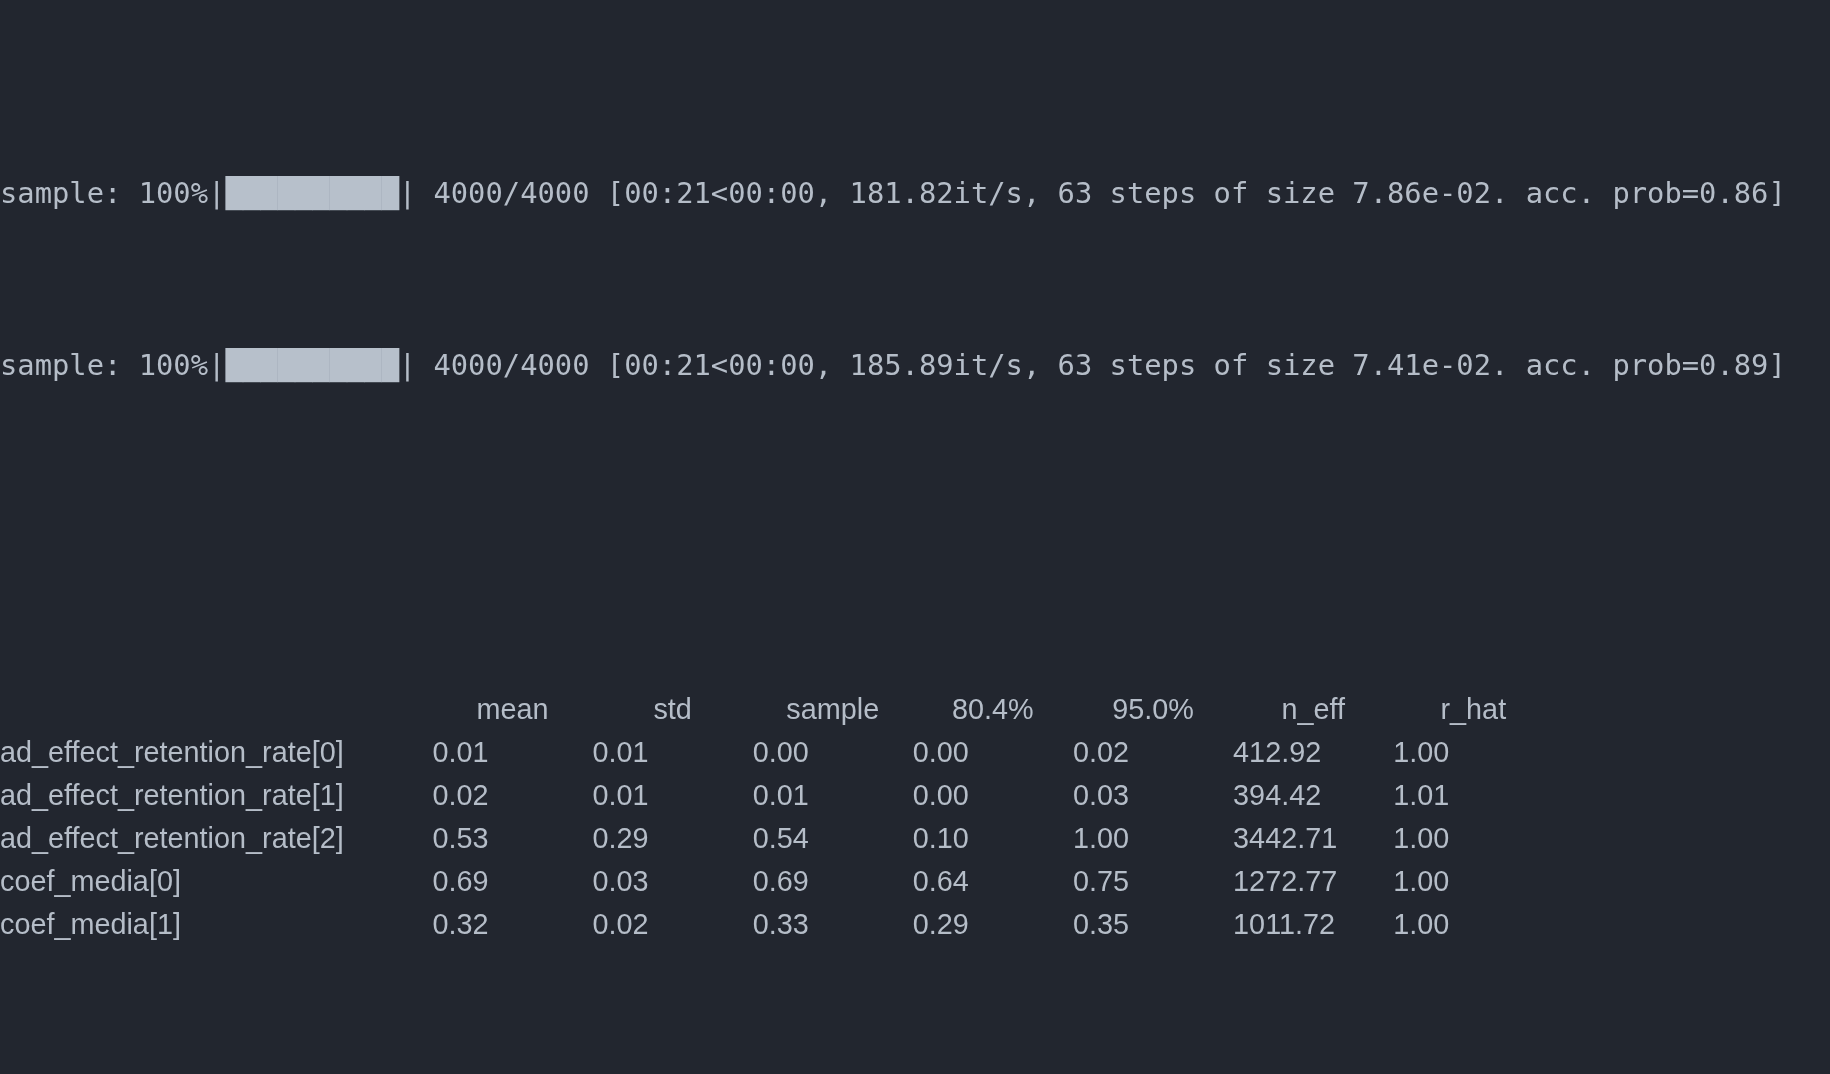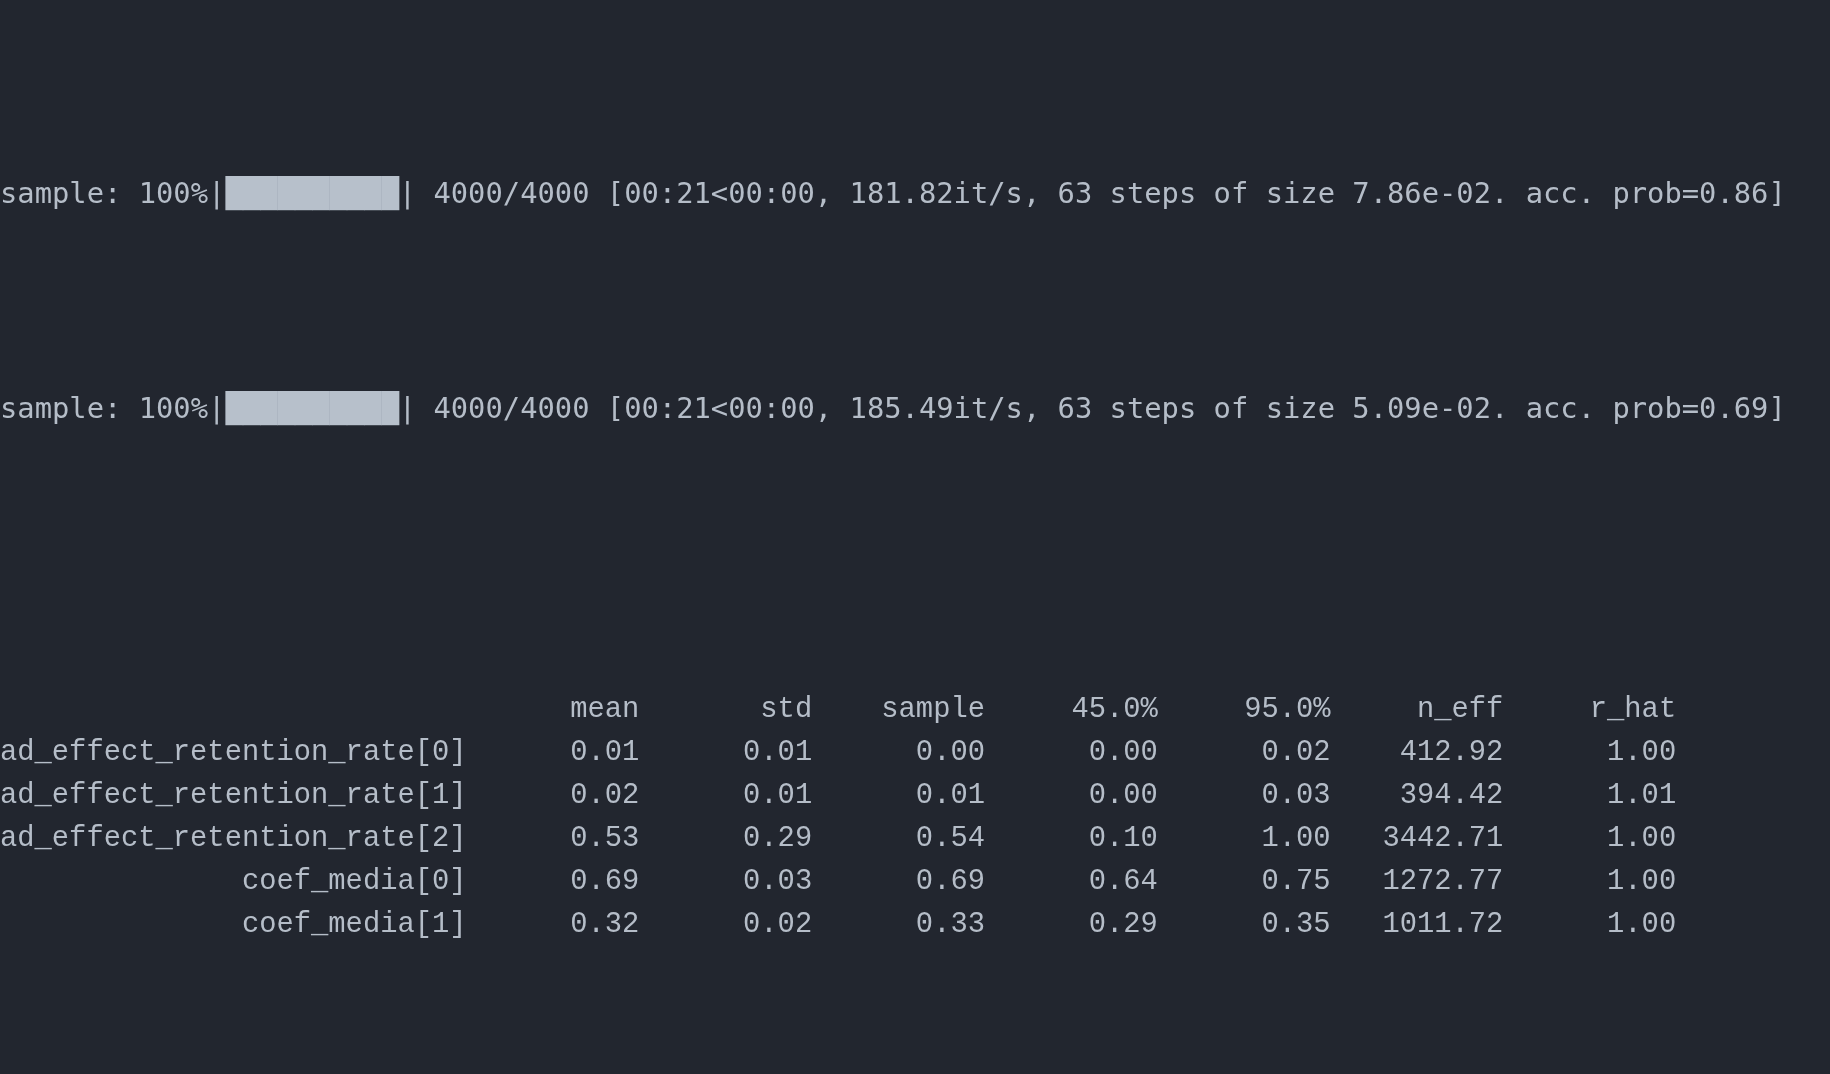--- a/index.html
+++ b/index.html
@@ -35,40 +35,39 @@
   }
   table.summary {
     border-collapse: collapse;
     border-spacing: 0;
     color: var(--fg, #b5bdc8);
   }
   .summary th, .summary td {
     font-weight: normal;
     padding: 0;
     margin: 16px;
-    text-align: right;
     white-space: pre;
     height: 43px;
     line-height: 43px;
     font-size: 28.8px;
-    font-family: Liberation Mono, monospace;
+    font-family: Liberation Sans, sans-serif;
   }
   .summary .param { min-width: 27ch; }
   .summary .val  { min-width: 10ch; }
 </style>
 </head>
 <body style="--bg: #22262f; --fg: #b5bdc8; --bar: #b7c0cb;">
 
 <div class="terminal">
   <div id="progress-section">
   <div class="line progress-line"><span>sample: 100%</span><span>|</span><span class="bar">██████████</span><span>|</span><span> 4000/4000 [00:21&lt;00:00, 181.82it/s, 63 steps of size 7.86e-02. acc. prob=0.86]</span></div>
 
+  <div class="line progress-line"><span>sample: 100%</span><span>|</span><span class="bar">██████████</span><span>|</span><span> 4000/4000 [00:21&lt;00:00, 185.89it/s, 63 steps of size 7.41e-02. acc. prob=0.89]</span></div>
 
-  <div class="line progress-line"><span>sample: 100%</span><span>|</span><span class="bar">██████████</span><span>|</span><span> 4000/4000 [00:21&lt;00:00, 185.49it/s, 63 steps of size 5.09e-02. acc. prob=0.69]</span></div>
 </div>
   <div class="blank-line"></div>
   <table class="summary">
     <thead>
-      <tr id="summary-header-row"><th class="param"></th><th class="val">mean</th><th class="val">std</th><th class="val">sample</th><th class="val">45.0%</th><th class="val">95.0%</th><th class="val">n_eff</th><th class="val">r_hat</th></tr>
+      <tr id="summary-header-row"><th class="param"></th><th class="val">mean</th><th class="val">std</th><th class="val">sample</th><th class="val">80.4%</th><th class="val">95.0%</th><th class="val">n_eff</th><th class="val">r_hat</th></tr>
     </thead>
     <tbody id="summary-body"><tr><td class="param">ad_effect_retention_rate[0]</td><td class="val">0.01</td><td class="val">0.01</td><td class="val">0.00</td><td class="val">0.00</td><td class="val">0.02</td><td class="val">412.92</td><td class="val">1.00</td></tr><tr><td class="param">ad_effect_retention_rate[1]</td><td class="val">0.02</td><td class="val">0.01</td><td class="val">0.01</td><td class="val">0.00</td><td class="val">0.03</td><td class="val">394.42</td><td class="val">1.01</td></tr><tr><td class="param">ad_effect_retention_rate[2]</td><td class="val">0.53</td><td class="val">0.29</td><td class="val">0.54</td><td class="val">0.10</td><td class="val">1.00</td><td class="val">3442.71</td><td class="val">1.00</td></tr><tr><td class="param">coef_media[0]</td><td class="val">0.69</td><td class="val">0.03</td><td class="val">0.69</td><td class="val">0.64</td><td class="val">0.75</td><td class="val">1272.77</td><td class="val">1.00</td></tr><tr><td class="param">coef_media[1]</td><td class="val">0.32</td><td class="val">0.02</td><td class="val">0.33</td><td class="val">0.29</td><td class="val">0.35</td><td class="val">1011.72</td><td class="val">1.00</td></tr></tbody>
   </table>
 </div>
 
 </body></html>

